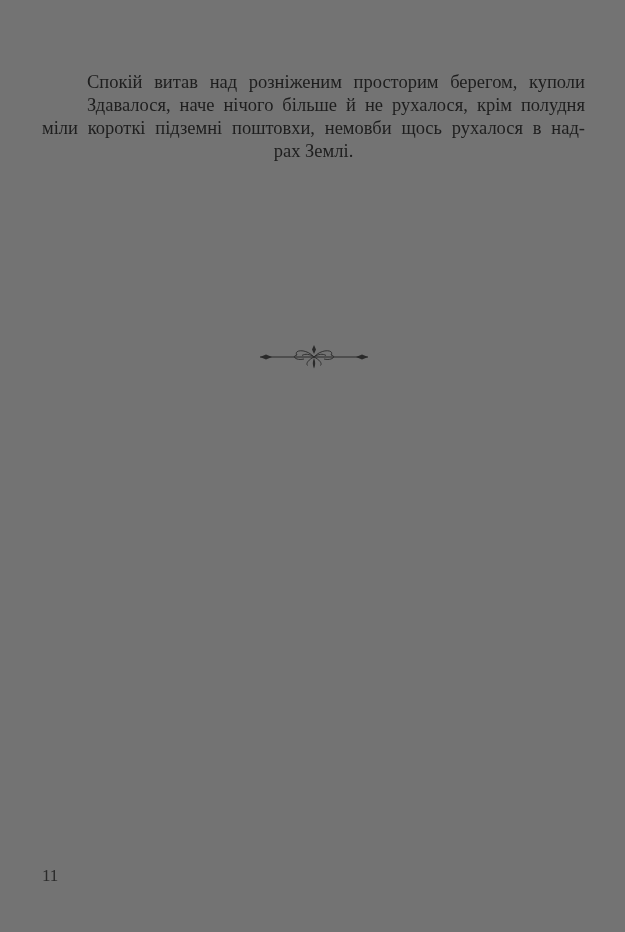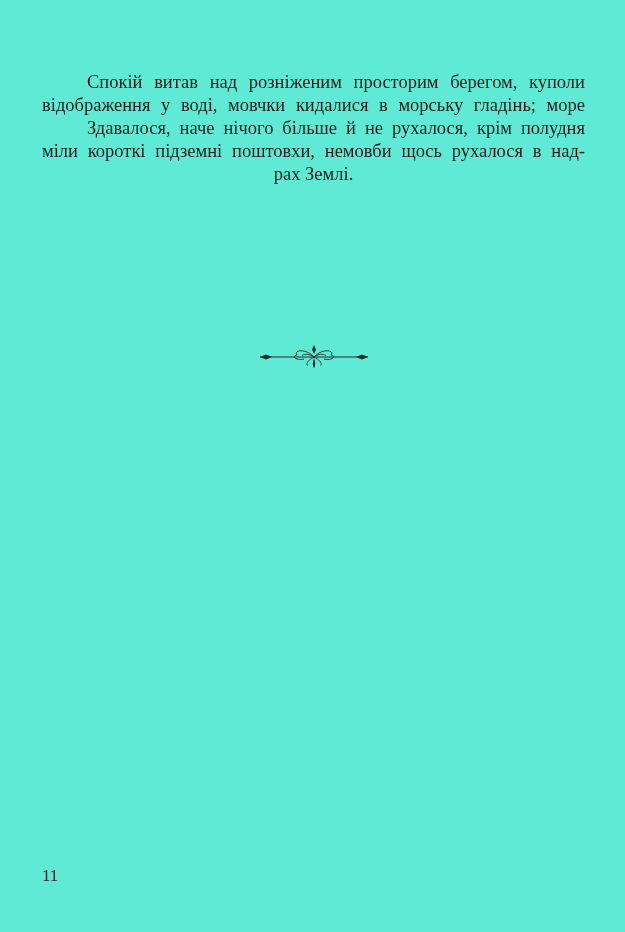--- a/index.html
+++ b/index.html
@@ -10,21 +10,21 @@
     width: 625px;
     height: 932px;
     background: #ffffff;
     font-family: "Liberation Serif", serif;
     position: relative;
     overflow: hidden;
   }
   .page {
     position: absolute;
     inset: 0;
-    background: #5eead4;
+    background: #737373;
   }
   .text-block {
     position: absolute;
     left: 42px;
     top: 71px;
     width: 543px;
     color: #1e1e1e;
     font-size: 18.5px;
     line-height: 23px;
   }
@@ -64,21 +64,20 @@
 </style>
 </head>
 <body>
 
 <div class="page">
 
   <div class="text-block">
 
     <div class="paragraph">
       <div class="line justify indent">Спокій витав над розніженим просторим берегом, куполи</div>
-      <div class="line justify">відображення у воді, мовчки кидалися в морську гладінь; море</div>
     </div>
 
     <div class="paragraph">
       <div class="line justify indent">Здавалося, наче нічого більше й не рухалося, крім полудня</div>
       <div class="line justify">міли короткі підземні поштовхи, немовби щось рухалося в над-</div>
       <div class="line">рах Землі.</div>
     </div>
 
   </div>
 

